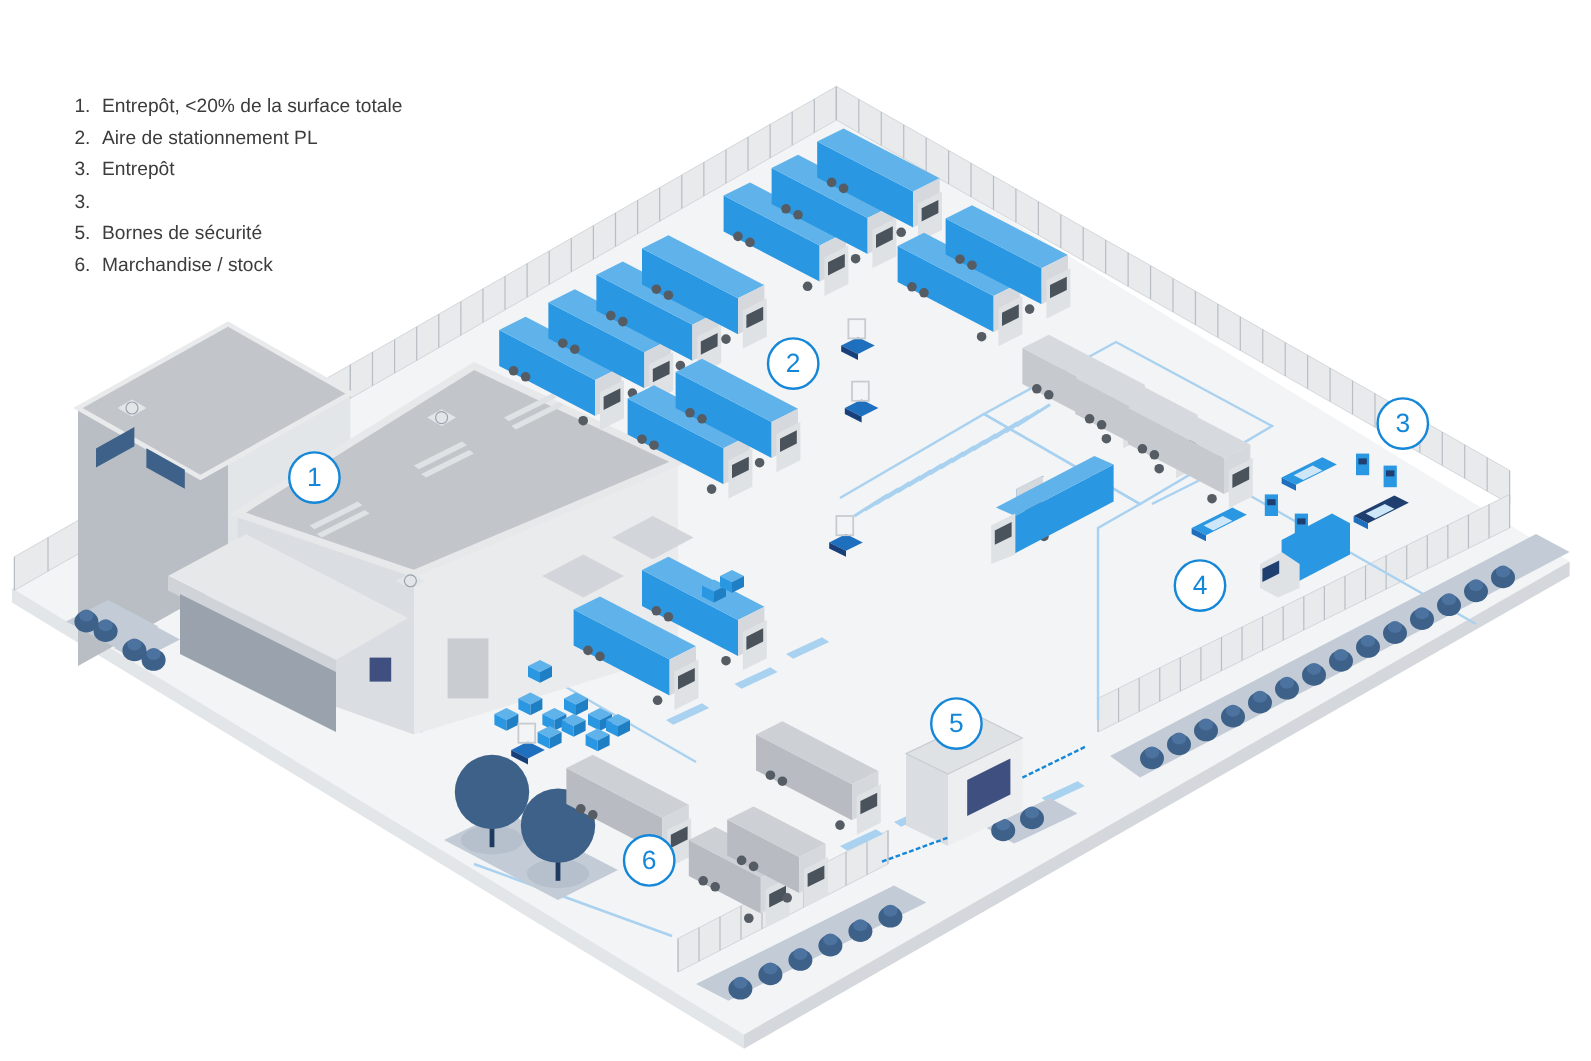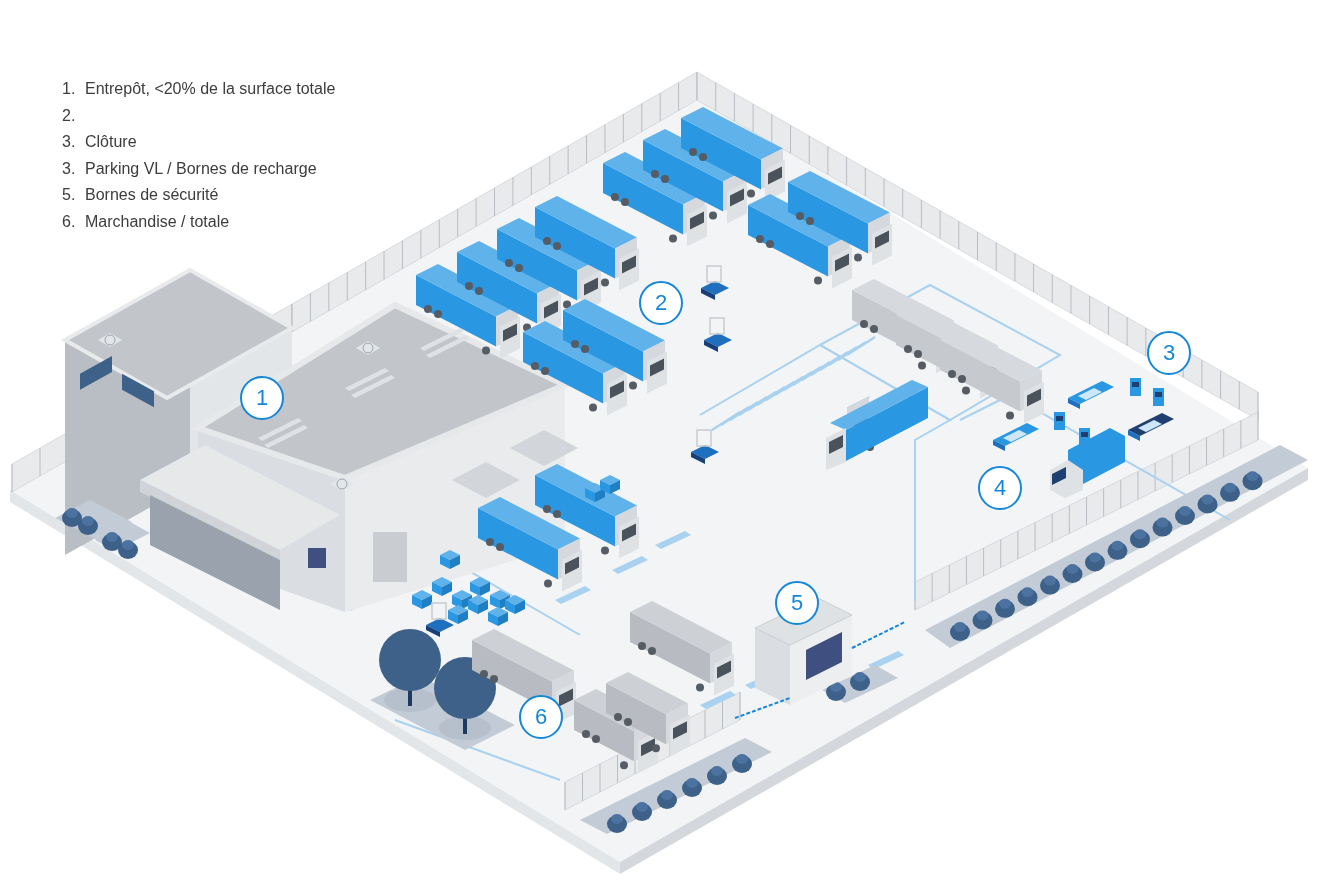--- a/index.html
+++ b/index.html
@@ -577,36 +577,36 @@
   </g>
 </svg>
 
 <ol class="legend">
   <li>
       <span class="num">1.</span>
       <span>Entrepôt, &lt;20% de la surface totale</span>
     </li>
   <li>
       <span class="num">2.</span>
+      <span>Aire de stationnement PL</span>
     </li>
   <li>
       <span class="num">3.</span>
-      <span>Clôture</span>
+      <span>Entrepôt</span>
     </li>
   <li>
       <span class="num">3.</span>
-      <span>Parking VL / Bornes de recharge</span>
     </li>
   <li>
       <span class="num">5.</span>
       <span>Bornes de sécurité</span>
     </li>
   <li>
       <span class="num">6.</span>
-      <span>Marchandise / totale</span>
+      <span>Marchandise / stock</span>
     </li>
 </ol>
 
 <div class="callout" style="left:262px;top:398px">1</div>
 <div class="callout" style="left:661px;top:303px">2</div>
 <div class="callout" style="left:1169px;top:353px">3</div>
 <div class="callout" style="left:1000px;top:488px">4</div>
 <div class="callout" style="left:797px;top:603px">5</div>
 <div class="callout" style="left:541px;top:717px">6</div>
 

